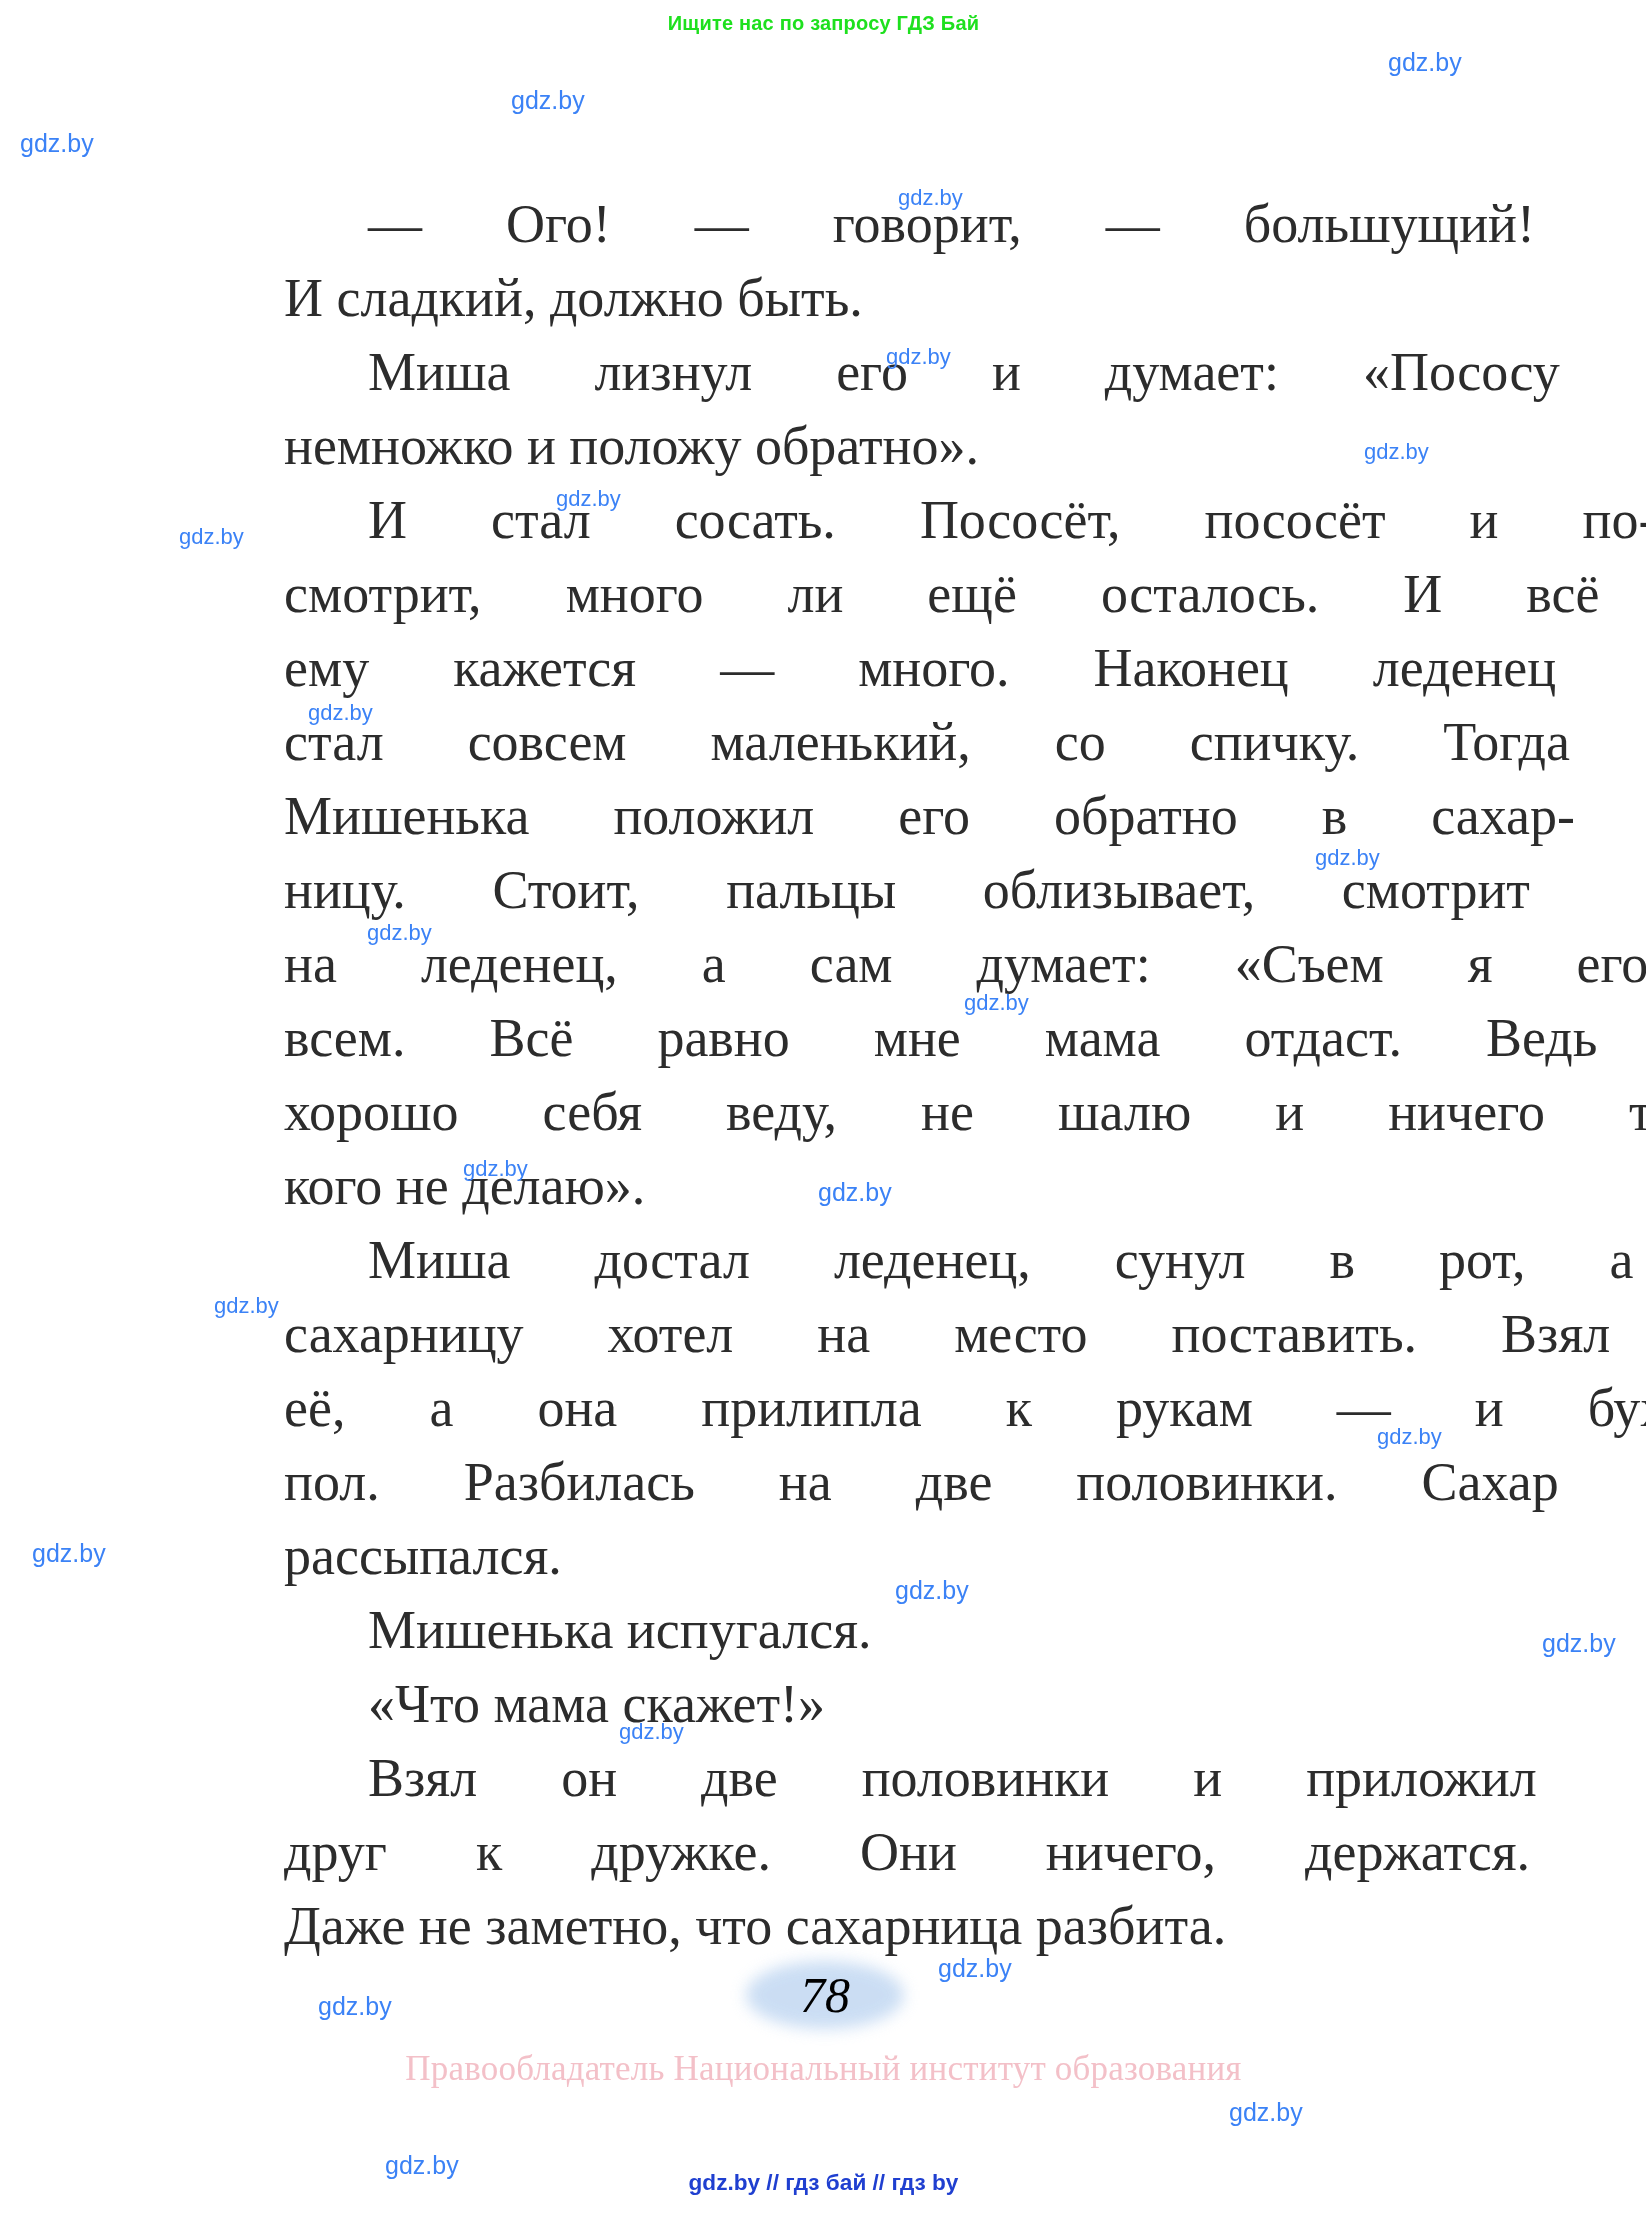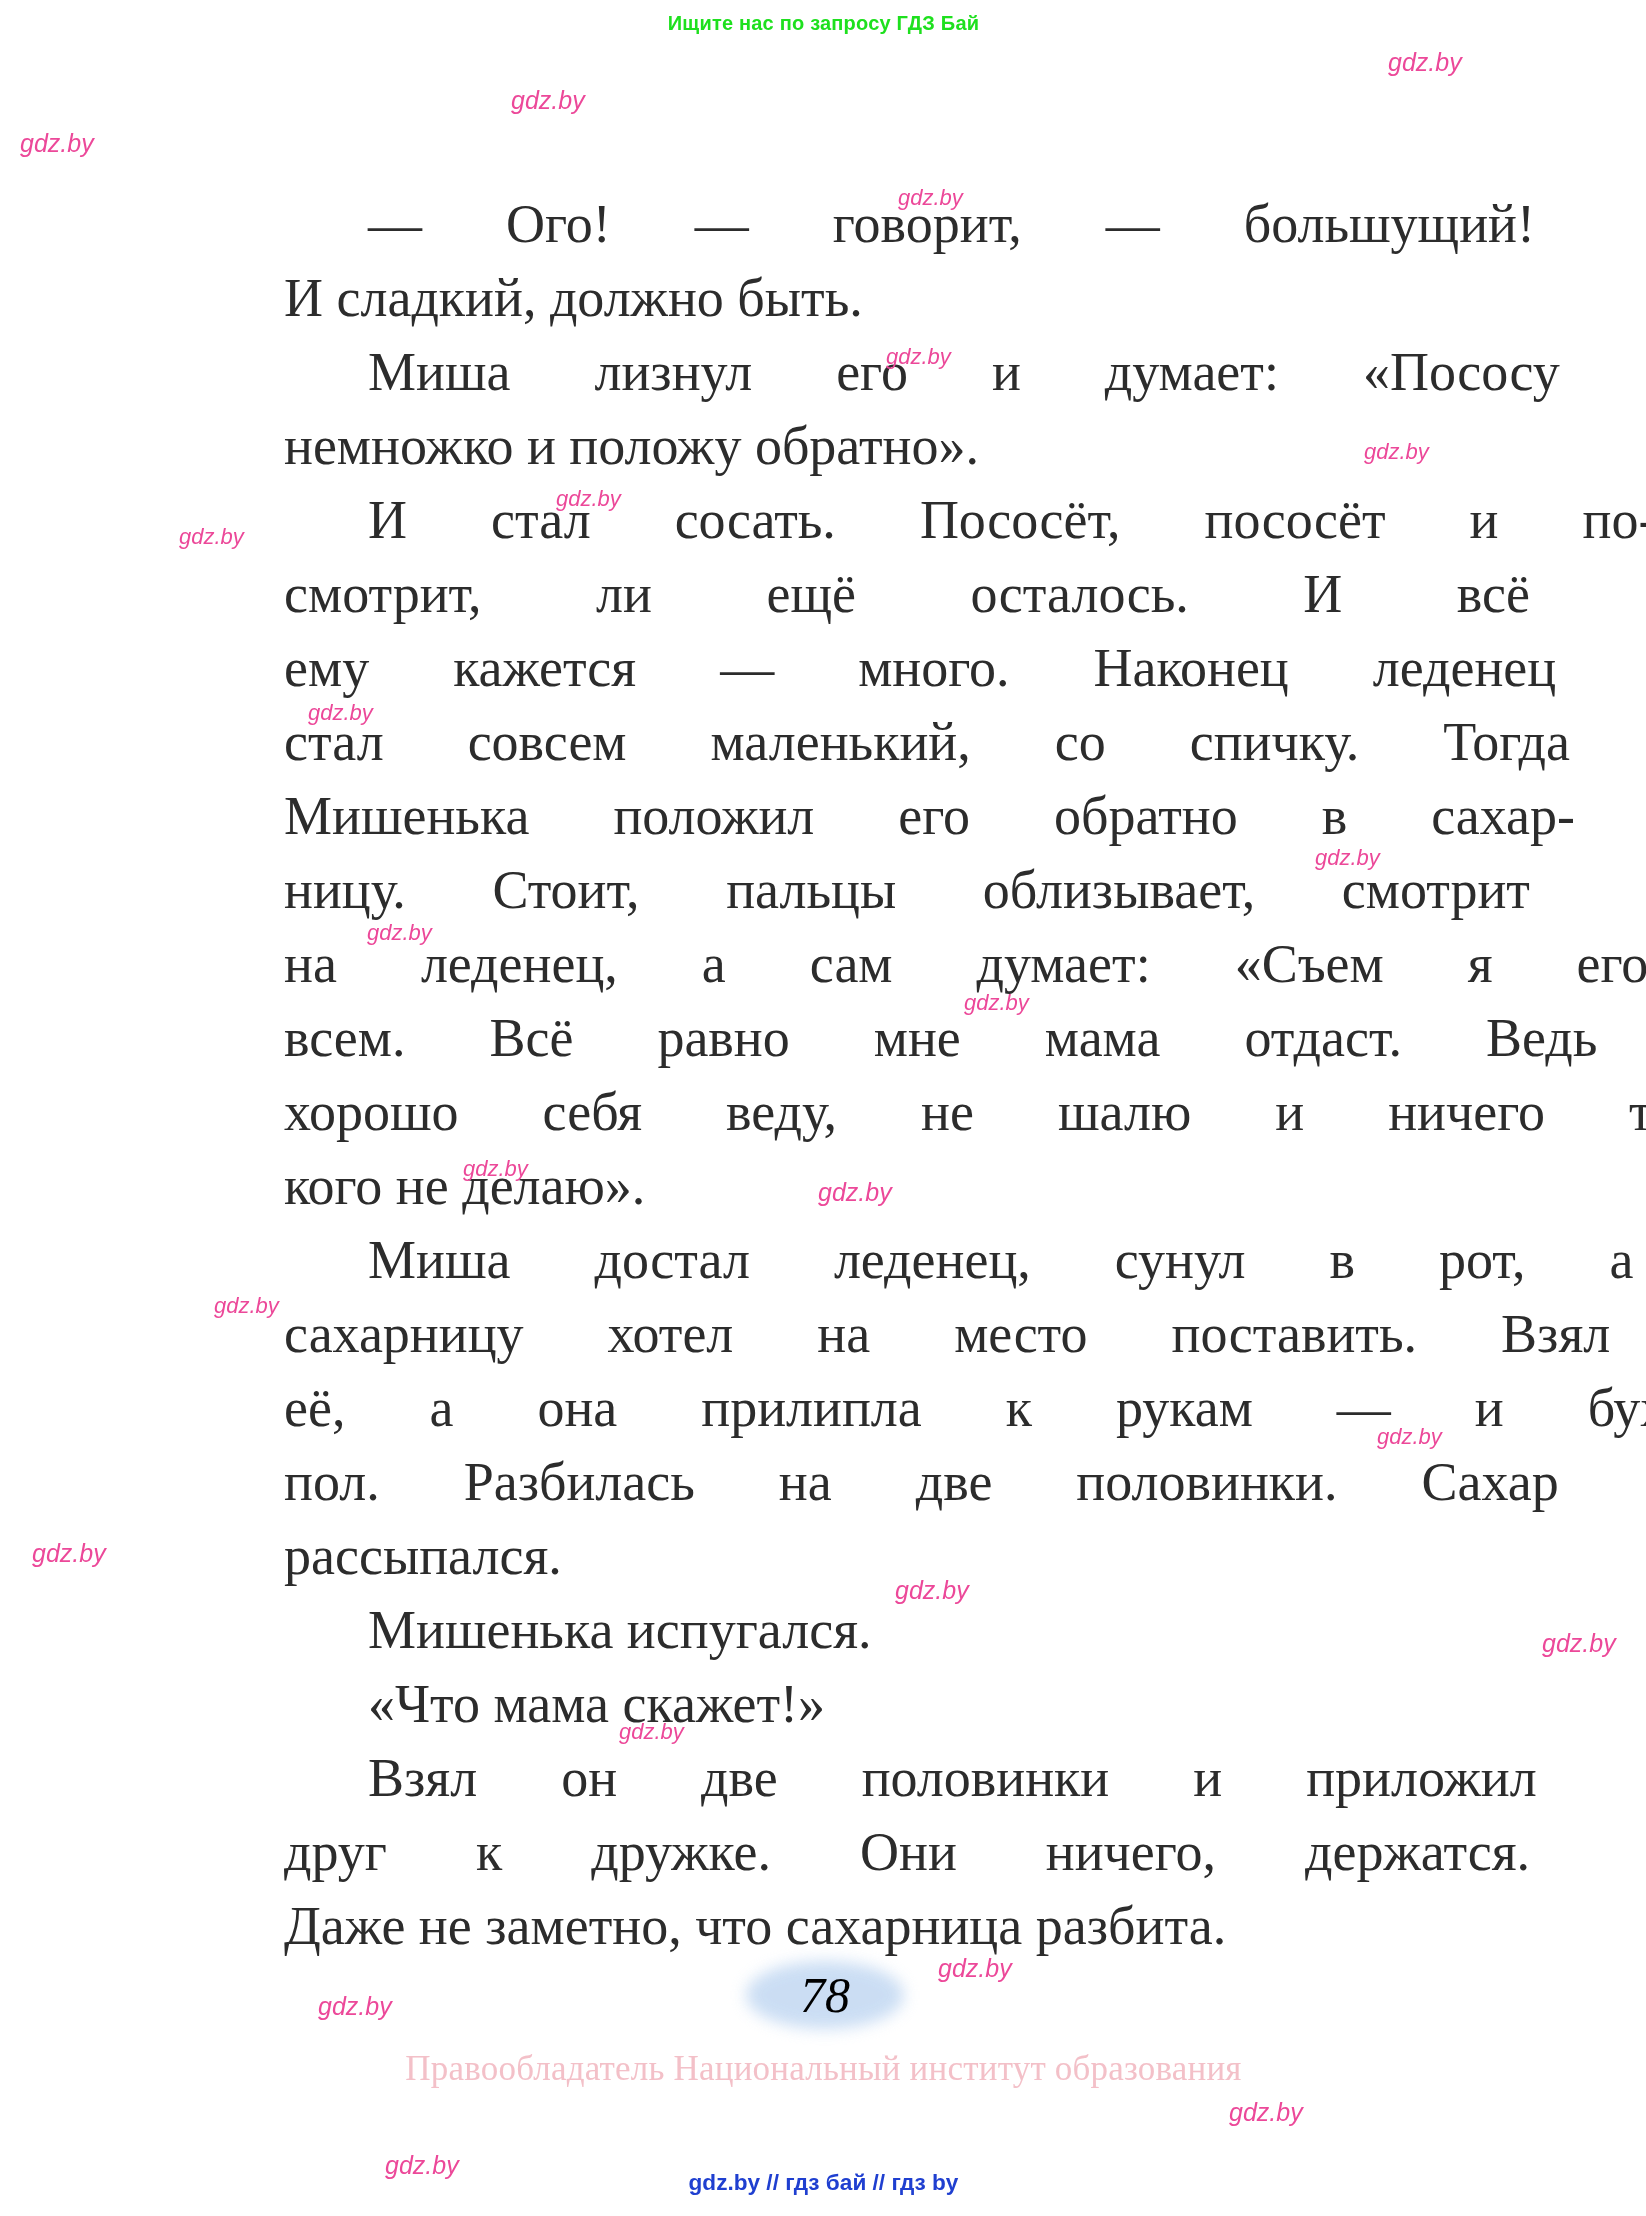--- a/index.html
+++ b/index.html
@@ -120,24 +120,23 @@
     font-weight: 700;
     color: #1f3fd0;
     white-space: nowrap;
   }
 
   
   .wm {
     position: absolute;
     font-family: "Liberation Sans", sans-serif;
     font-size: 22px;
-    color: #ec4899;
+    color: #3b82f6;
     white-space: nowrap;
     pointer-events: none;
-    font-style: italic;
   }
   .wm.big { font-size: 25px; }
 </style>
 </head>
 <body>
 
 <div class="promo">Ищите нас по запросу ГДЗ Бай</div>
 
 <div class="page-body" id="bodyMount">
     <p class="para indent">
@@ -167,20 +166,21 @@
         <span>И</span>
         <span>стал</span>
         <span>сосать.</span>
         <span>Пососёт,</span>
         <span>пососёт</span>
         <span>и</span>
         <span>по-</span>
       </span>
       <span class="ln j">
         <span>смотрит,</span>
+        <span>много</span>
         <span>ли</span>
         <span>ещё</span>
         <span>осталось.</span>
         <span>И</span>
         <span>всё</span>
       </span>
       <span class="ln j">
         <span>ему</span>
         <span>кажется</span>
         <span>—</span>

